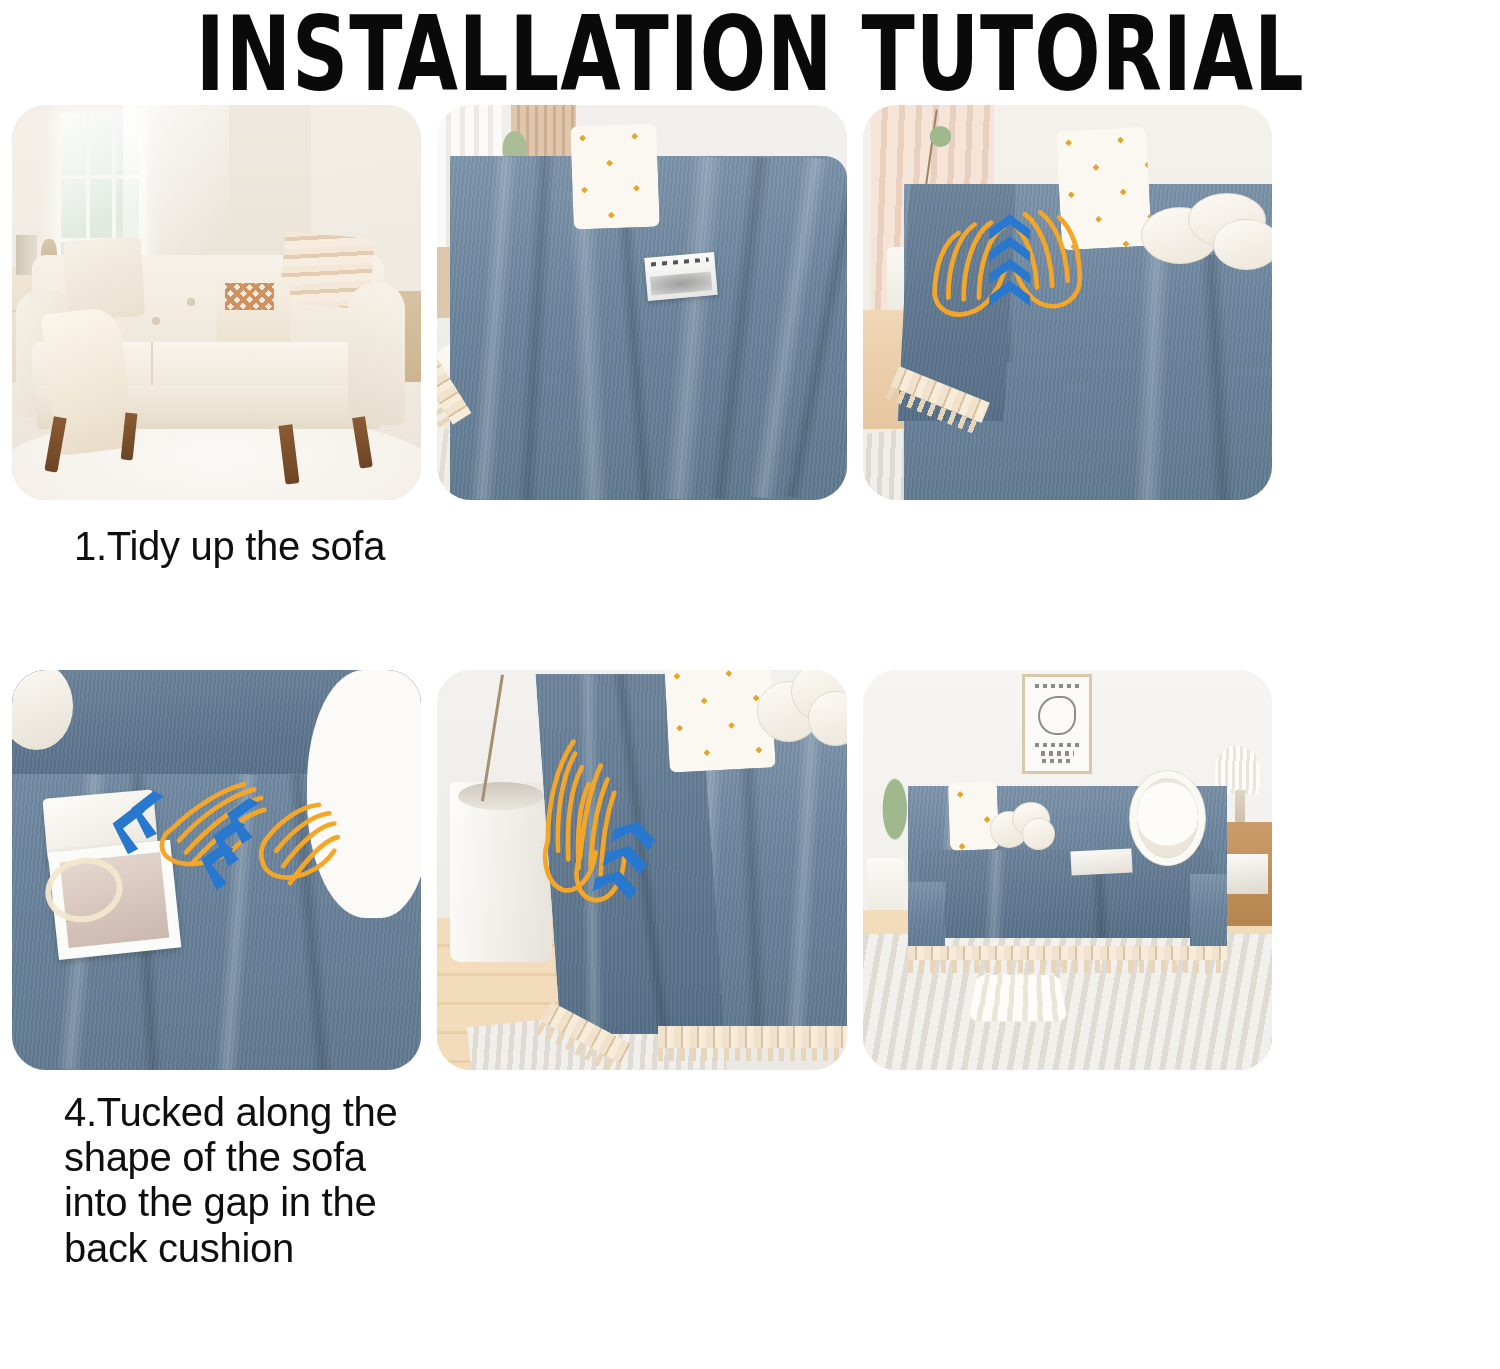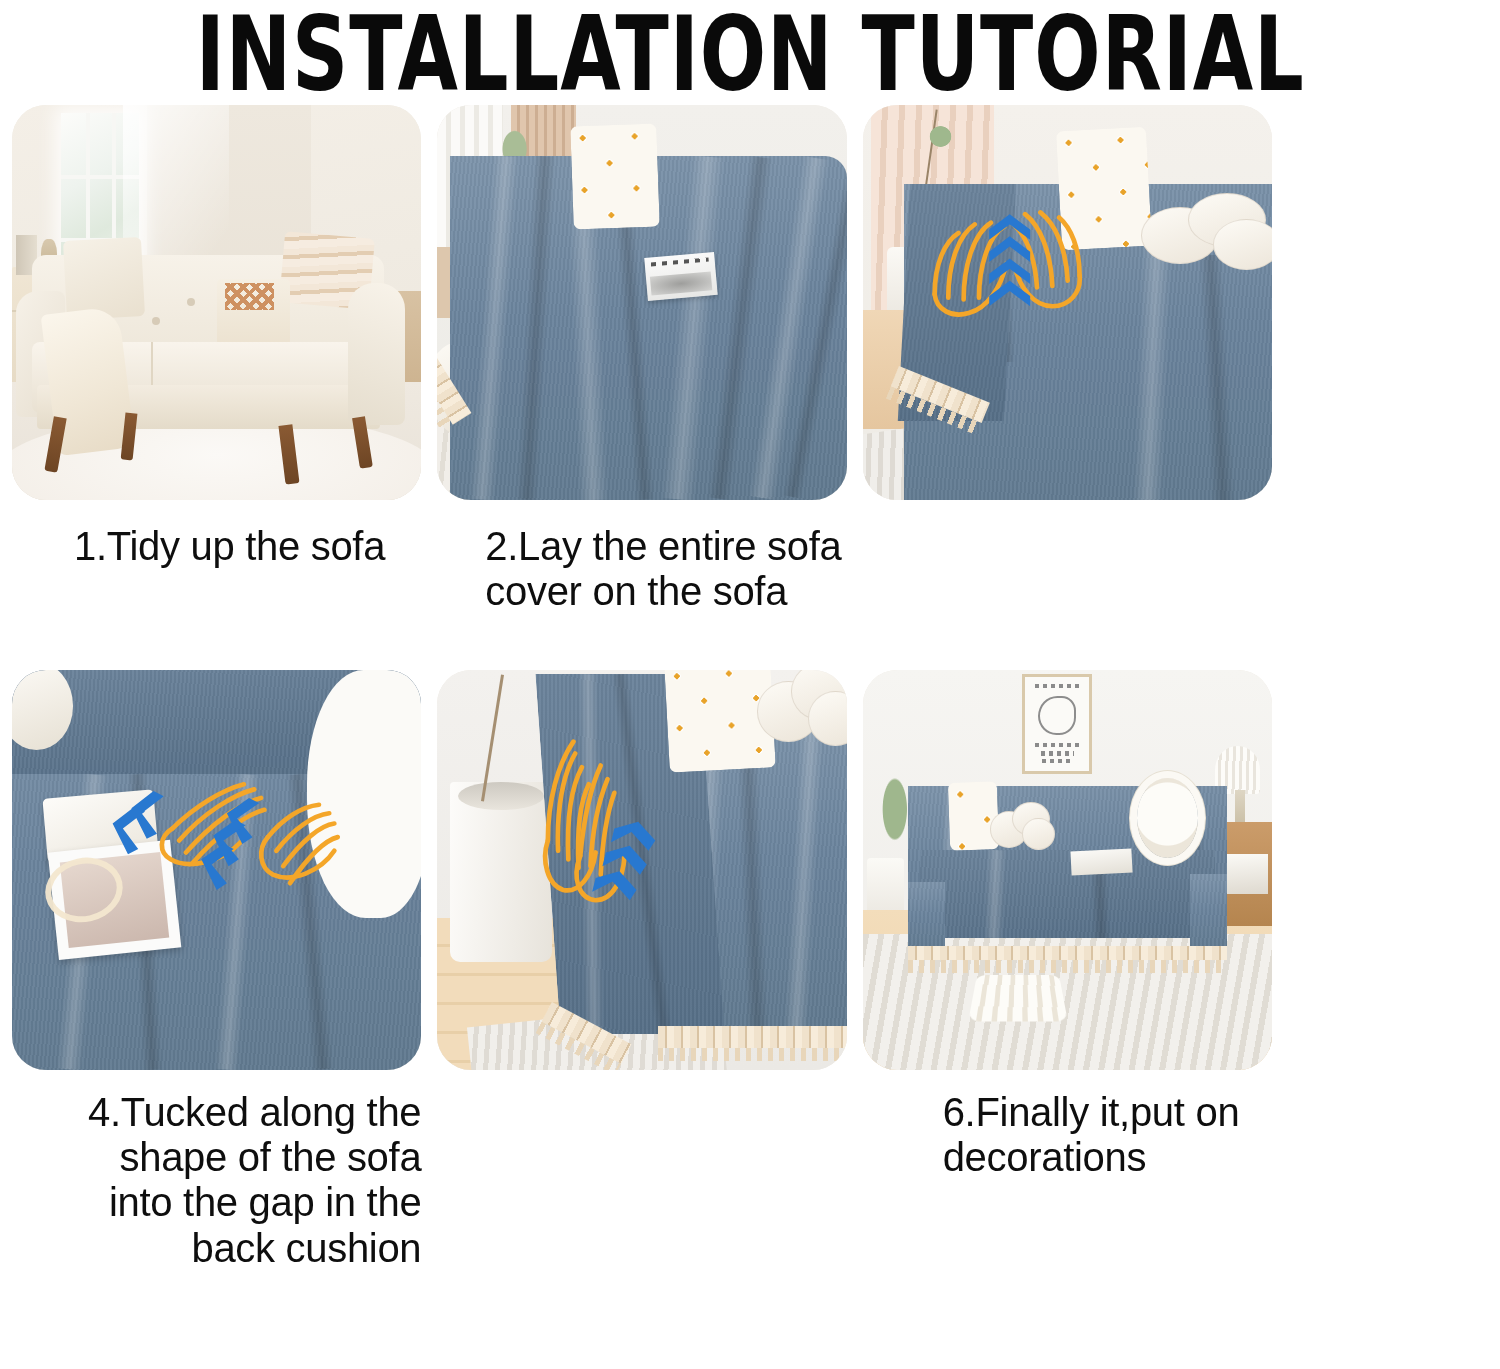--- a/index.html
+++ b/index.html
@@ -59,21 +59,21 @@
     font-size: 40px;
     line-height: 1.13;
     color: #0e0e0e;
     letter-spacing: -0.3px;
     margin-top: 24px;
     white-space: pre-line;
   }
   .cell1 .caption { padding-left: 62px; }
   .cell2 .caption { padding-left: 48px; }
   .cell3 .caption { padding-left: 22px; }
-  .cell4 .caption { padding-left: 52px; text-align: right; }
+  .cell4 .caption { padding-left: 52px; }
   .cell5 .caption { padding-left: 28px; }
   .cell6 .caption { padding-left: 80px; }
 
   .row2 .caption { margin-top: 20px; }
 
   
   .lyr { position: absolute; }
 
   
   .p1-wall  { inset: 0; background: linear-gradient(170deg,#f4efe7 0%, #f0ebe2 45%, #ece6dc 100%); }
@@ -355,24 +355,20 @@
         <div class="fold" style="left:82%;top:0;width:28px;height:100%;transform:rotate(9deg)"></div>
         <div class="fold-d" style="left:92%;top:0;width:20px;height:100%;transform:rotate(11deg)"></div>
       </div>
       <div class="lyr fringe" style="left:0;top:64%;width:16%;transform:rotate(58deg);transform-origin:left top"></div>
       <div class="lyr daisy-pillow p2-pillow"></div>
       <div class="lyr p2-mag">
           <b></b>
           <i></i>
         </div>
     </div>
-    <div class="caption-wrap">
-      <div class="caption">2.Lay the entire sofa
-cover on the sofa</div>
-    </div>
   </div>
 
   <div class="cell cell3">
     <div class="photo">
       <div class="lyr p3-wall"></div>
       <div class="lyr p3-curt"></div>
       <div class="lyr p3-stem"></div>
       <div class="lyr p3-leaf"></div>
       <div class="lyr p3-pot"></div>
       <div class="lyr p3-floor"></div>
@@ -551,19 +547,15 @@
       <div class="lyr daisy-pillow p6-pillow"></div>
       <div class="lyr p6-knot">
         <div class="knot-b" style="left:0;top:18%;width:58%;height:70%"></div>
         <div class="knot-b" style="left:34%;top:0;width:58%;height:66%"></div>
         <div class="knot-b" style="left:50%;top:30%;width:50%;height:62%"></div>
       </div>
       <div class="lyr p6-round"></div>
       <div class="lyr p6-mag"></div>
       <div class="lyr p6-cushion"></div>
     </div>
-    <div class="caption-wrap">
-      <div class="caption">6.Finally it,put on
-decorations</div>
-    </div>
   </div>
 
 </div>
 
 </body></html>

